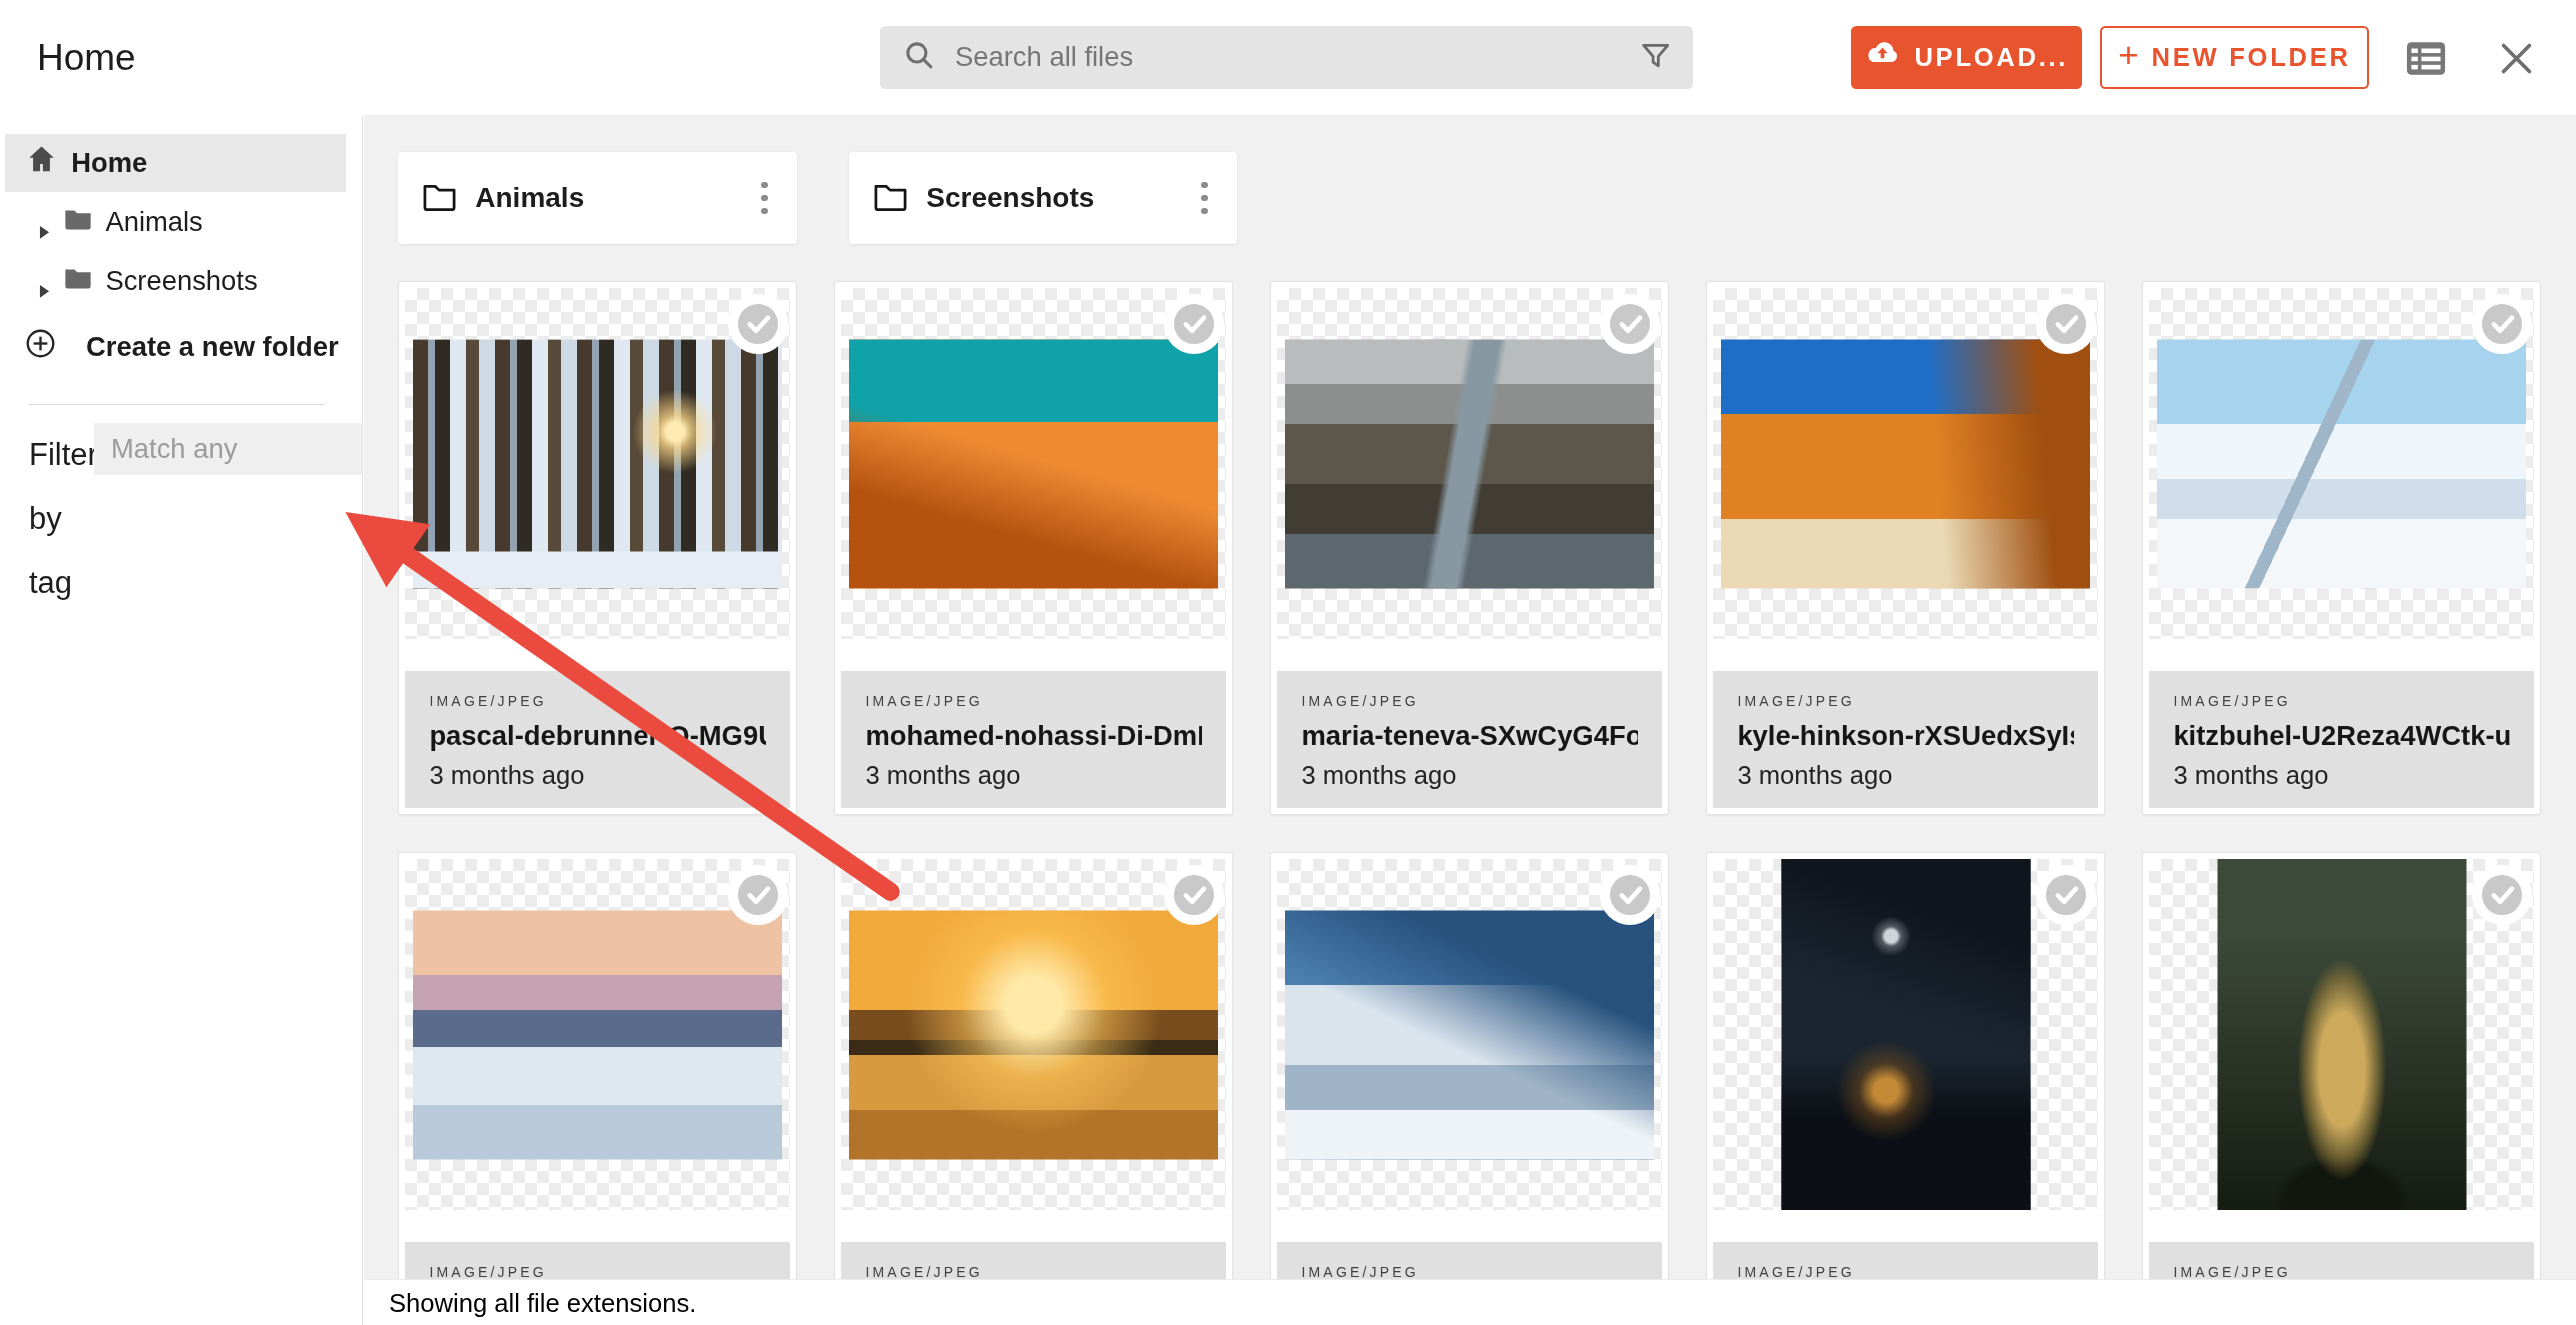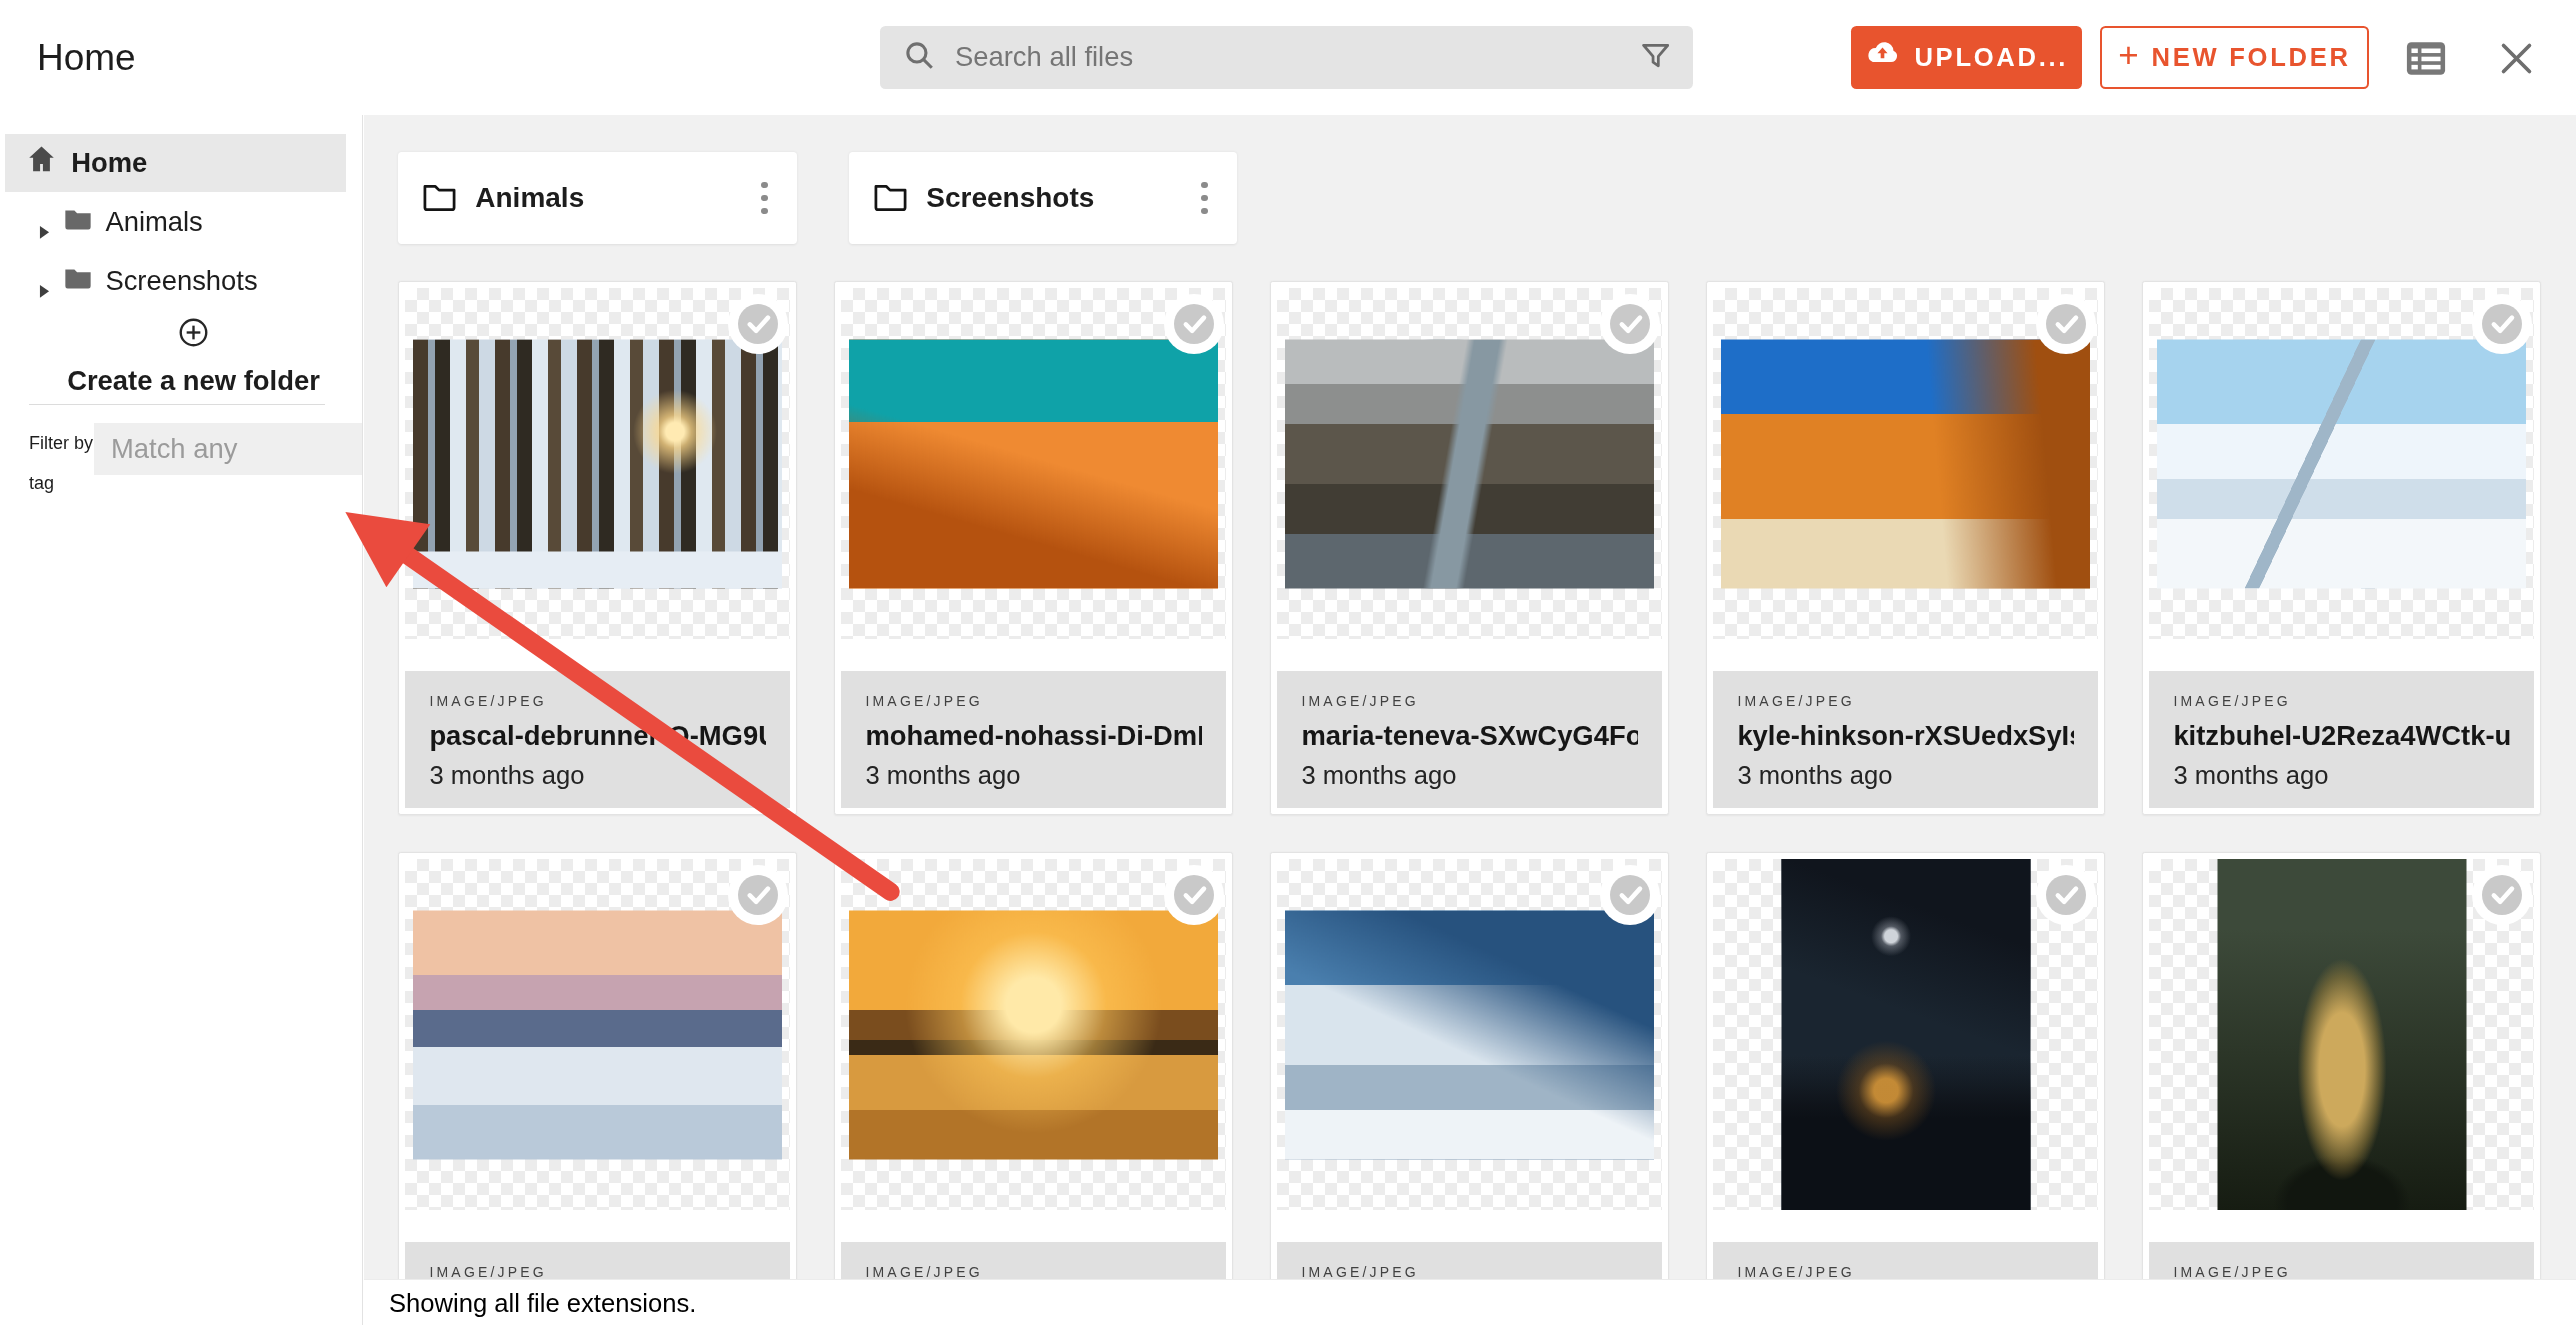--- a/index.html
+++ b/index.html
@@ -27,25 +27,25 @@
   .close-btn { left:2494px; }
 
   
   .sidebar { position:absolute; left:0; top:115px; width:363px; bottom:0; background:#fff;
              border-right:0.9px solid #e2e2e2; z-index:6; }
   .side-home { margin:19px 16.5px 0 4.6px; height:58px; background:#e8e8e8; display:flex; align-items:center;
                gap:14.6px; padding-left:21px; font-size:27.4px; font-weight:700; cursor:pointer; }
   .tree-row { height:59px; display:flex; align-items:center; gap:13.7px; padding-left:39px;
               font-size:27.4px; color:#1d1d1d; cursor:pointer; }
   .caret { width:11px; height:14.6px; flex:0 0 11px; }
-  .create-row { margin-top:7.3px; height:59px; display:flex; align-items:center; gap:10px; padding-left:25px;
-                font-size:27.4px; font-weight:700; cursor:pointer;flex-direction:column; }
+  .create-row { margin-top:7.3px; height:59px; display:flex; align-items:center; gap:30px; padding-left:25px;
+                font-size:27.4px; font-weight:700; cursor:pointer; }
   .side-divider { margin:27.4px 37px 0 29px; border:none; border-top:1.8px solid #dcdcdc; }
   .filter-block { display:flex; margin:18.3px 0 0 29px; align-items:flex-start; }
-  .filter-label { width:65px; font-size:18px; line-height:40px; color:#1d1d1d; }
+  .filter-label { width:65px; font-size:31px; line-height:64px; color:#1d1d1d; }
   .match-any { flex:1; height:52px; background:#efefef; display:flex; align-items:center;
                padding-left:17px; font-size:27.4px; color:#9b9b9b; cursor:pointer; }
   .tags { margin-top:27.4px; }
   .tag-row { height:51px; display:flex; align-items:center; gap:16.5px; padding-left:27.4px;
              font-size:26.5px; color:#1d1d1d; cursor:pointer; }
 
   
   .main { position:absolute; left:364px; top:115px; right:0; bottom:0; background:#f1f1f1; overflow:hidden; }
   .main-inner { position:absolute; left:34px; top:37px; right:31px; }
   .folder-row { display:flex; gap:52px; }

